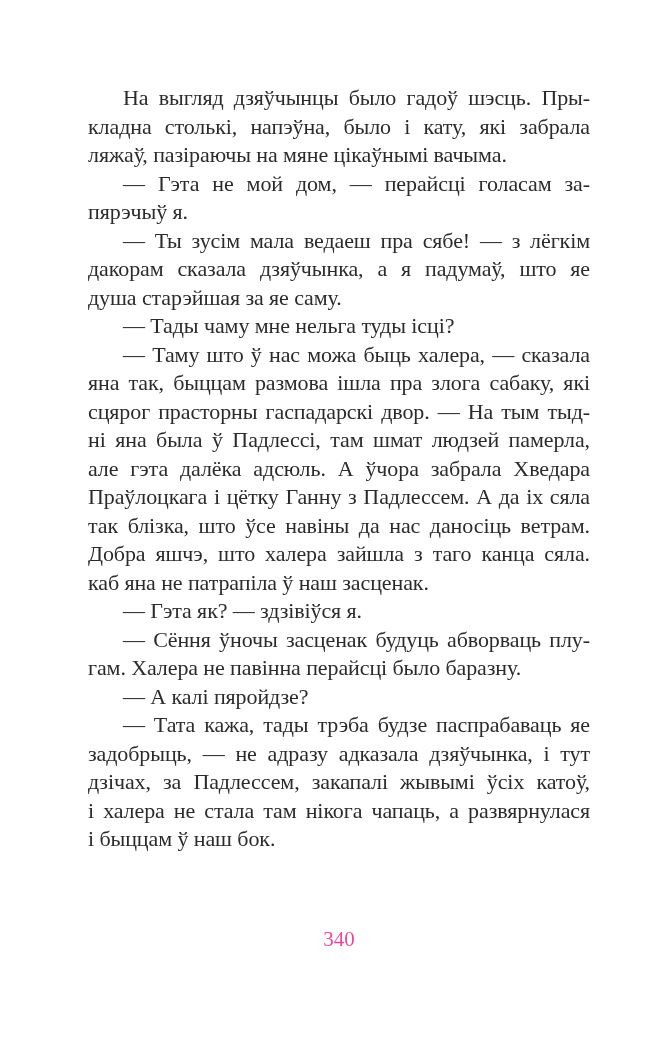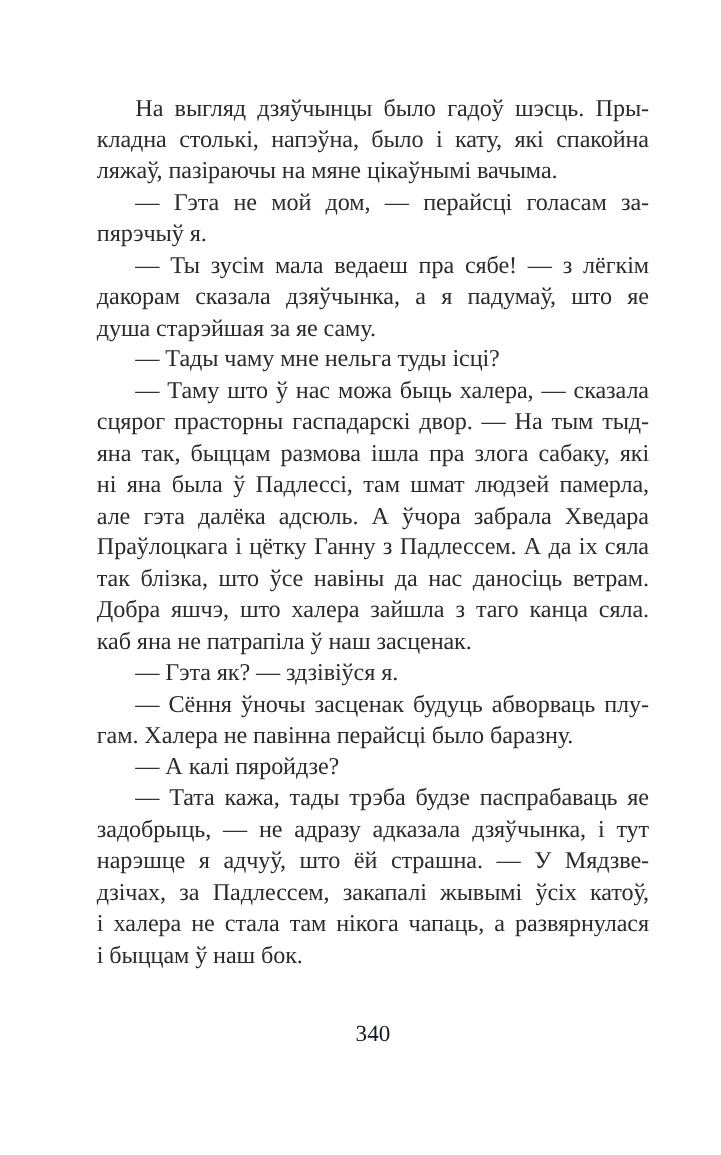--- a/index.html
+++ b/index.html
@@ -50,59 +50,58 @@
     color: #2b2b2b;
     font-variant-numeric: oldstyle-nums;
   }
 </style>
 </head>
 <body style="background: rgb(255, 255, 255);">
 
 <div class="text-block" id="text-block" style="color: rgb(43, 43, 43);">
     <div class="paragraph">
       <div class="line indent">На выгляд дзяўчынцы было гадоў шэсць. Пры-</div>
-      <div class="line">кладна столькі, напэўна, было і кату, які спакойна</div>
+      <div class="line">кладна столькі, напэўна, было і кату, які забрала</div>
       <div class="line last">ляжаў, пазіраючы на мяне цікаўнымі вачыма.</div>
     </div>
     <div class="paragraph">
       <div class="line indent">— Гэта не мой дом, — перайсці голасам за-</div>
       <div class="line last">пярэчыў я.</div>
     </div>
     <div class="paragraph">
       <div class="line indent">— Ты зусім мала ведаеш пра сябе! — з лёгкім</div>
       <div class="line">дакорам сказала дзяўчынка, а я падумаў, што яе</div>
       <div class="line last">душа старэйшая за яе саму.</div>
     </div>
     <div class="paragraph">
       <div class="line indent last">— Тады чаму мне нельга туды ісці?</div>
     </div>
     <div class="paragraph">
       <div class="line indent">— Таму што ў нас можа быць халера, — сказала</div>
+      <div class="line">яна так, быццам размова ішла пра злога сабаку, які</div>
       <div class="line">сцярог прасторны гаспадарскі двор. — На тым тыд-</div>
-      <div class="line">яна так, быццам размова ішла пра злога сабаку, які</div>
       <div class="line">ні яна была ў Падлессі, там шмат людзей памерла,</div>
       <div class="line">але гэта далёка адсюль. А ўчора забрала Хведара</div>
       <div class="line">Праўлоцкага і цётку Ганну з Падлессем. А да іх сяла</div>
       <div class="line">так блізка, што ўсе навіны да нас даносіць ветрам.</div>
       <div class="line">Добра яшчэ, што халера зайшла з таго канца сяла.</div>
       <div class="line last">каб яна не патрапіла ў наш засценак.</div>
     </div>
     <div class="paragraph">
       <div class="line indent last">— Гэта як? — здзівіўся я.</div>
     </div>
     <div class="paragraph">
       <div class="line indent">— Сёння ўночы засценак будуць абворваць плу-</div>
       <div class="line last">гам. Халера не павінна перайсці было баразну.</div>
     </div>
     <div class="paragraph">
       <div class="line indent last">— А калі пяройдзе?</div>
     </div>
     <div class="paragraph">
       <div class="line indent">— Тата кажа, тады трэба будзе паспрабаваць яе</div>
       <div class="line">задобрыць, — не адразу адказала дзяўчынка, і тут</div>
-      <div class="line">нарэшце я адчуў, што ёй страшна. — У Мядзве-</div>
       <div class="line">дзічах, за Падлессем, закапалі жывымі ўсіх катоў,</div>
       <div class="line">і халера не стала там нікога чапаць, а развярнулася</div>
       <div class="line last">і быццам ў наш бок.</div>
     </div>
   </div>
 
-<div class="page-number" style="color: #0f172a;">340</div>
+<div class="page-number" style="color: #ec4899;">340</div>
 
 </body></html>

